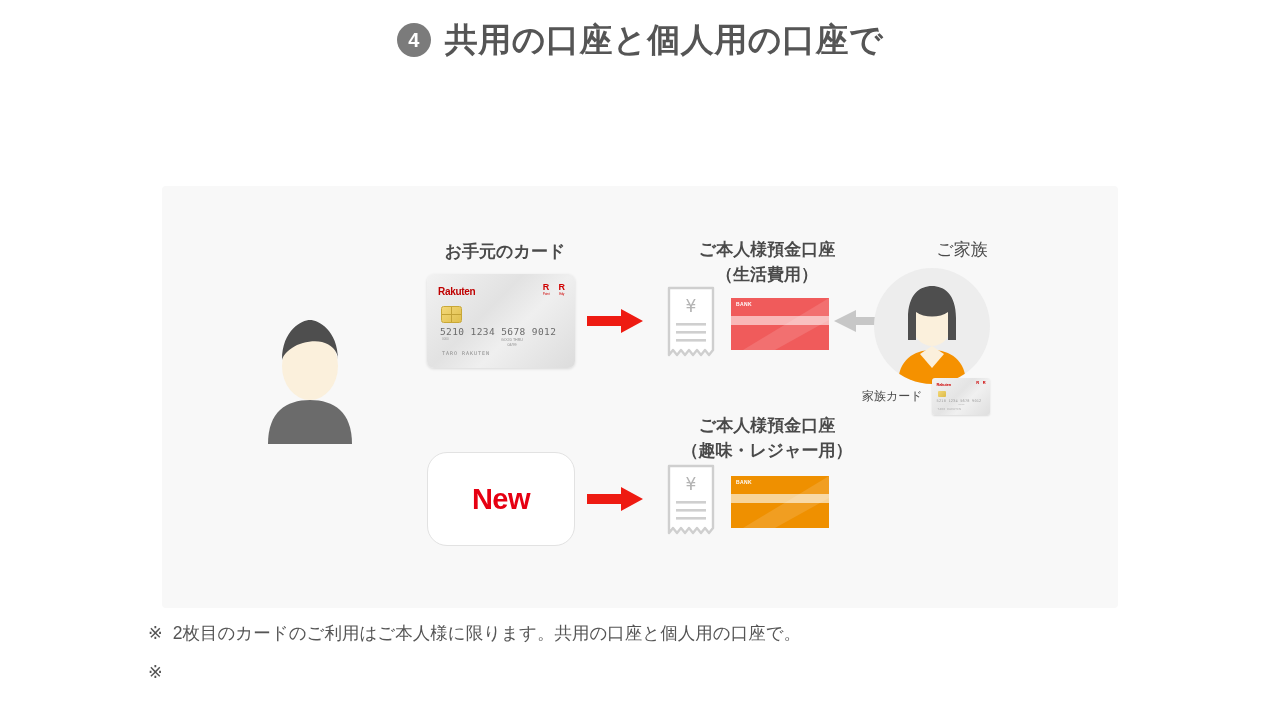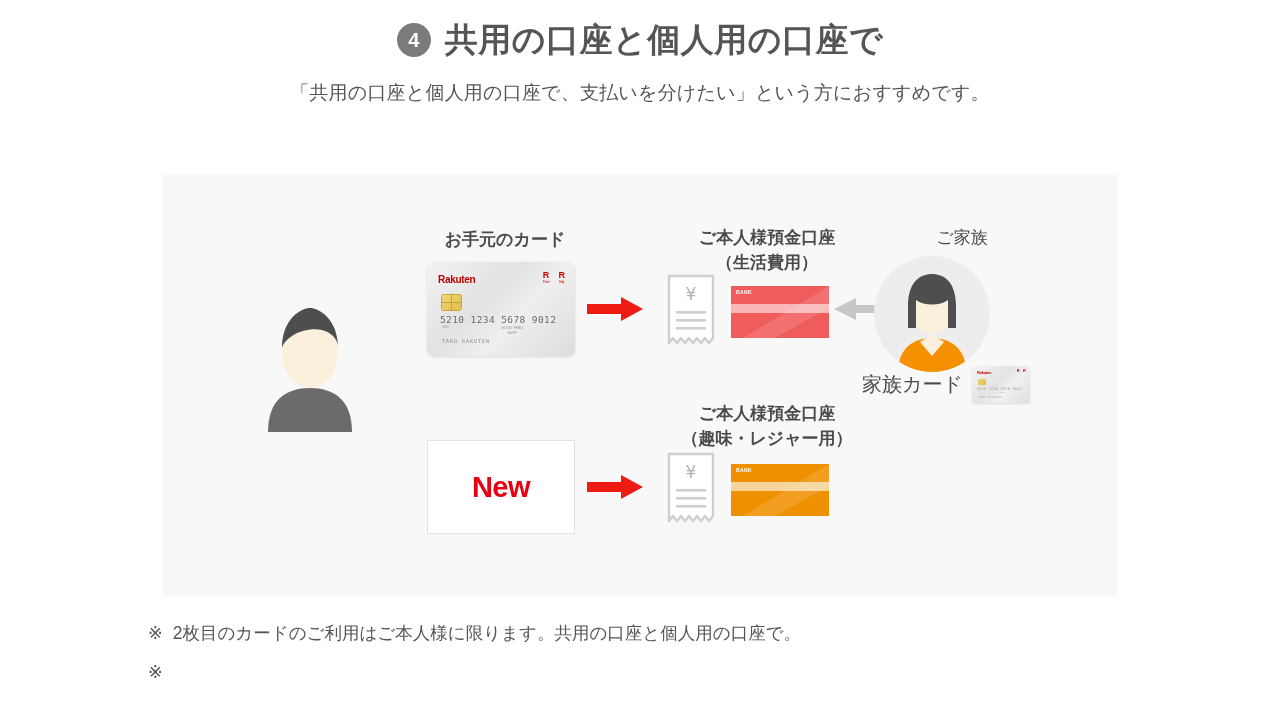--- a/index.html
+++ b/index.html
@@ -53,21 +53,21 @@
     text-align: center;
     font-size: 19px;
     color: #555555;
     letter-spacing: 0.2px;
   }
 
   
   .panel {
     position: absolute;
     left: 162px;
-    top: 174px;
+    top: 186px;
     width: 956px;
     height: 422px;
     background: #f8f8f8;
     border-radius: 4px;
   }
 
   
   .person-main {
     position: absolute;
     left: 78px;
@@ -185,21 +185,21 @@
     letter-spacing: 1px;
   }
 
   
   .new-card {
     position: absolute;
     left: 265px;
     top: 266px;
     width: 146px;
     height: 92px;
-    border-radius: 0;
+    border-radius: 20px;
     background: #ffffff;
     border: 1px solid #e2e2e2;
     display: flex;
     align-items: center;
     justify-content: center;
   }
   .new-card-text {
     font-size: 29px;
     font-weight: bold;
     color: #e60012;
@@ -259,21 +259,21 @@
   .family-card-row {
     position: absolute;
     left: 700px;
     top: 192px;
     width: 196px;
     display: flex;
     align-items: center;
     gap: 9px;
   }
   .family-card-label {
-    font-size: 20px;
+    font-size: 12px;
     color: #4a4a4a;
     white-space: nowrap;
   }
   .mini-card {
     width: 58px;
     height: 37px;
     border-radius: 3px;
     background: linear-gradient(135deg, #f3f3f3 0%, #e4e4e4 45%, #f0f0f0 62%, #dedede 100%);
     box-shadow: 0 1px 2px rgba(0,0,0,0.12);
     position: relative;
@@ -355,21 +355,20 @@
   .note-mark { flex: 0 0 auto; color: #555555; }
 </style>
 </head>
 <body>
 
 <div class="header">
   <div class="title-row">
     <div class="num-badge">4</div>
     <div class="page-title">共用の口座と個人用の口座で</div>
   </div>
-  <div class="subtitle">「共用の口座と個人用の口座で、支払いを分けたい」という方におすすめです。</div>
 </div>
 
 <div class="panel">
 
   <div class="person-main">
     <svg viewBox="0 0 140 140" width="140" height="140" aria-hidden="true">
       <path d="M28 140 C28 108 46 96 70 96 C94 96 112 108 112 140 Z" fill="#6b6b6b"></path>
       <ellipse cx="70" cy="62" rx="28" ry="34" fill="#fbf0dc"></ellipse>
       <path d="M42 56 C42 26 62 16 70 16 C78 16 98 26 98 56 C98 46 90 40 82 38 C74 36 60 38 52 44 C46 48 43 52 42 56 Z" fill="#4e4e4e"></path>
     </svg>

